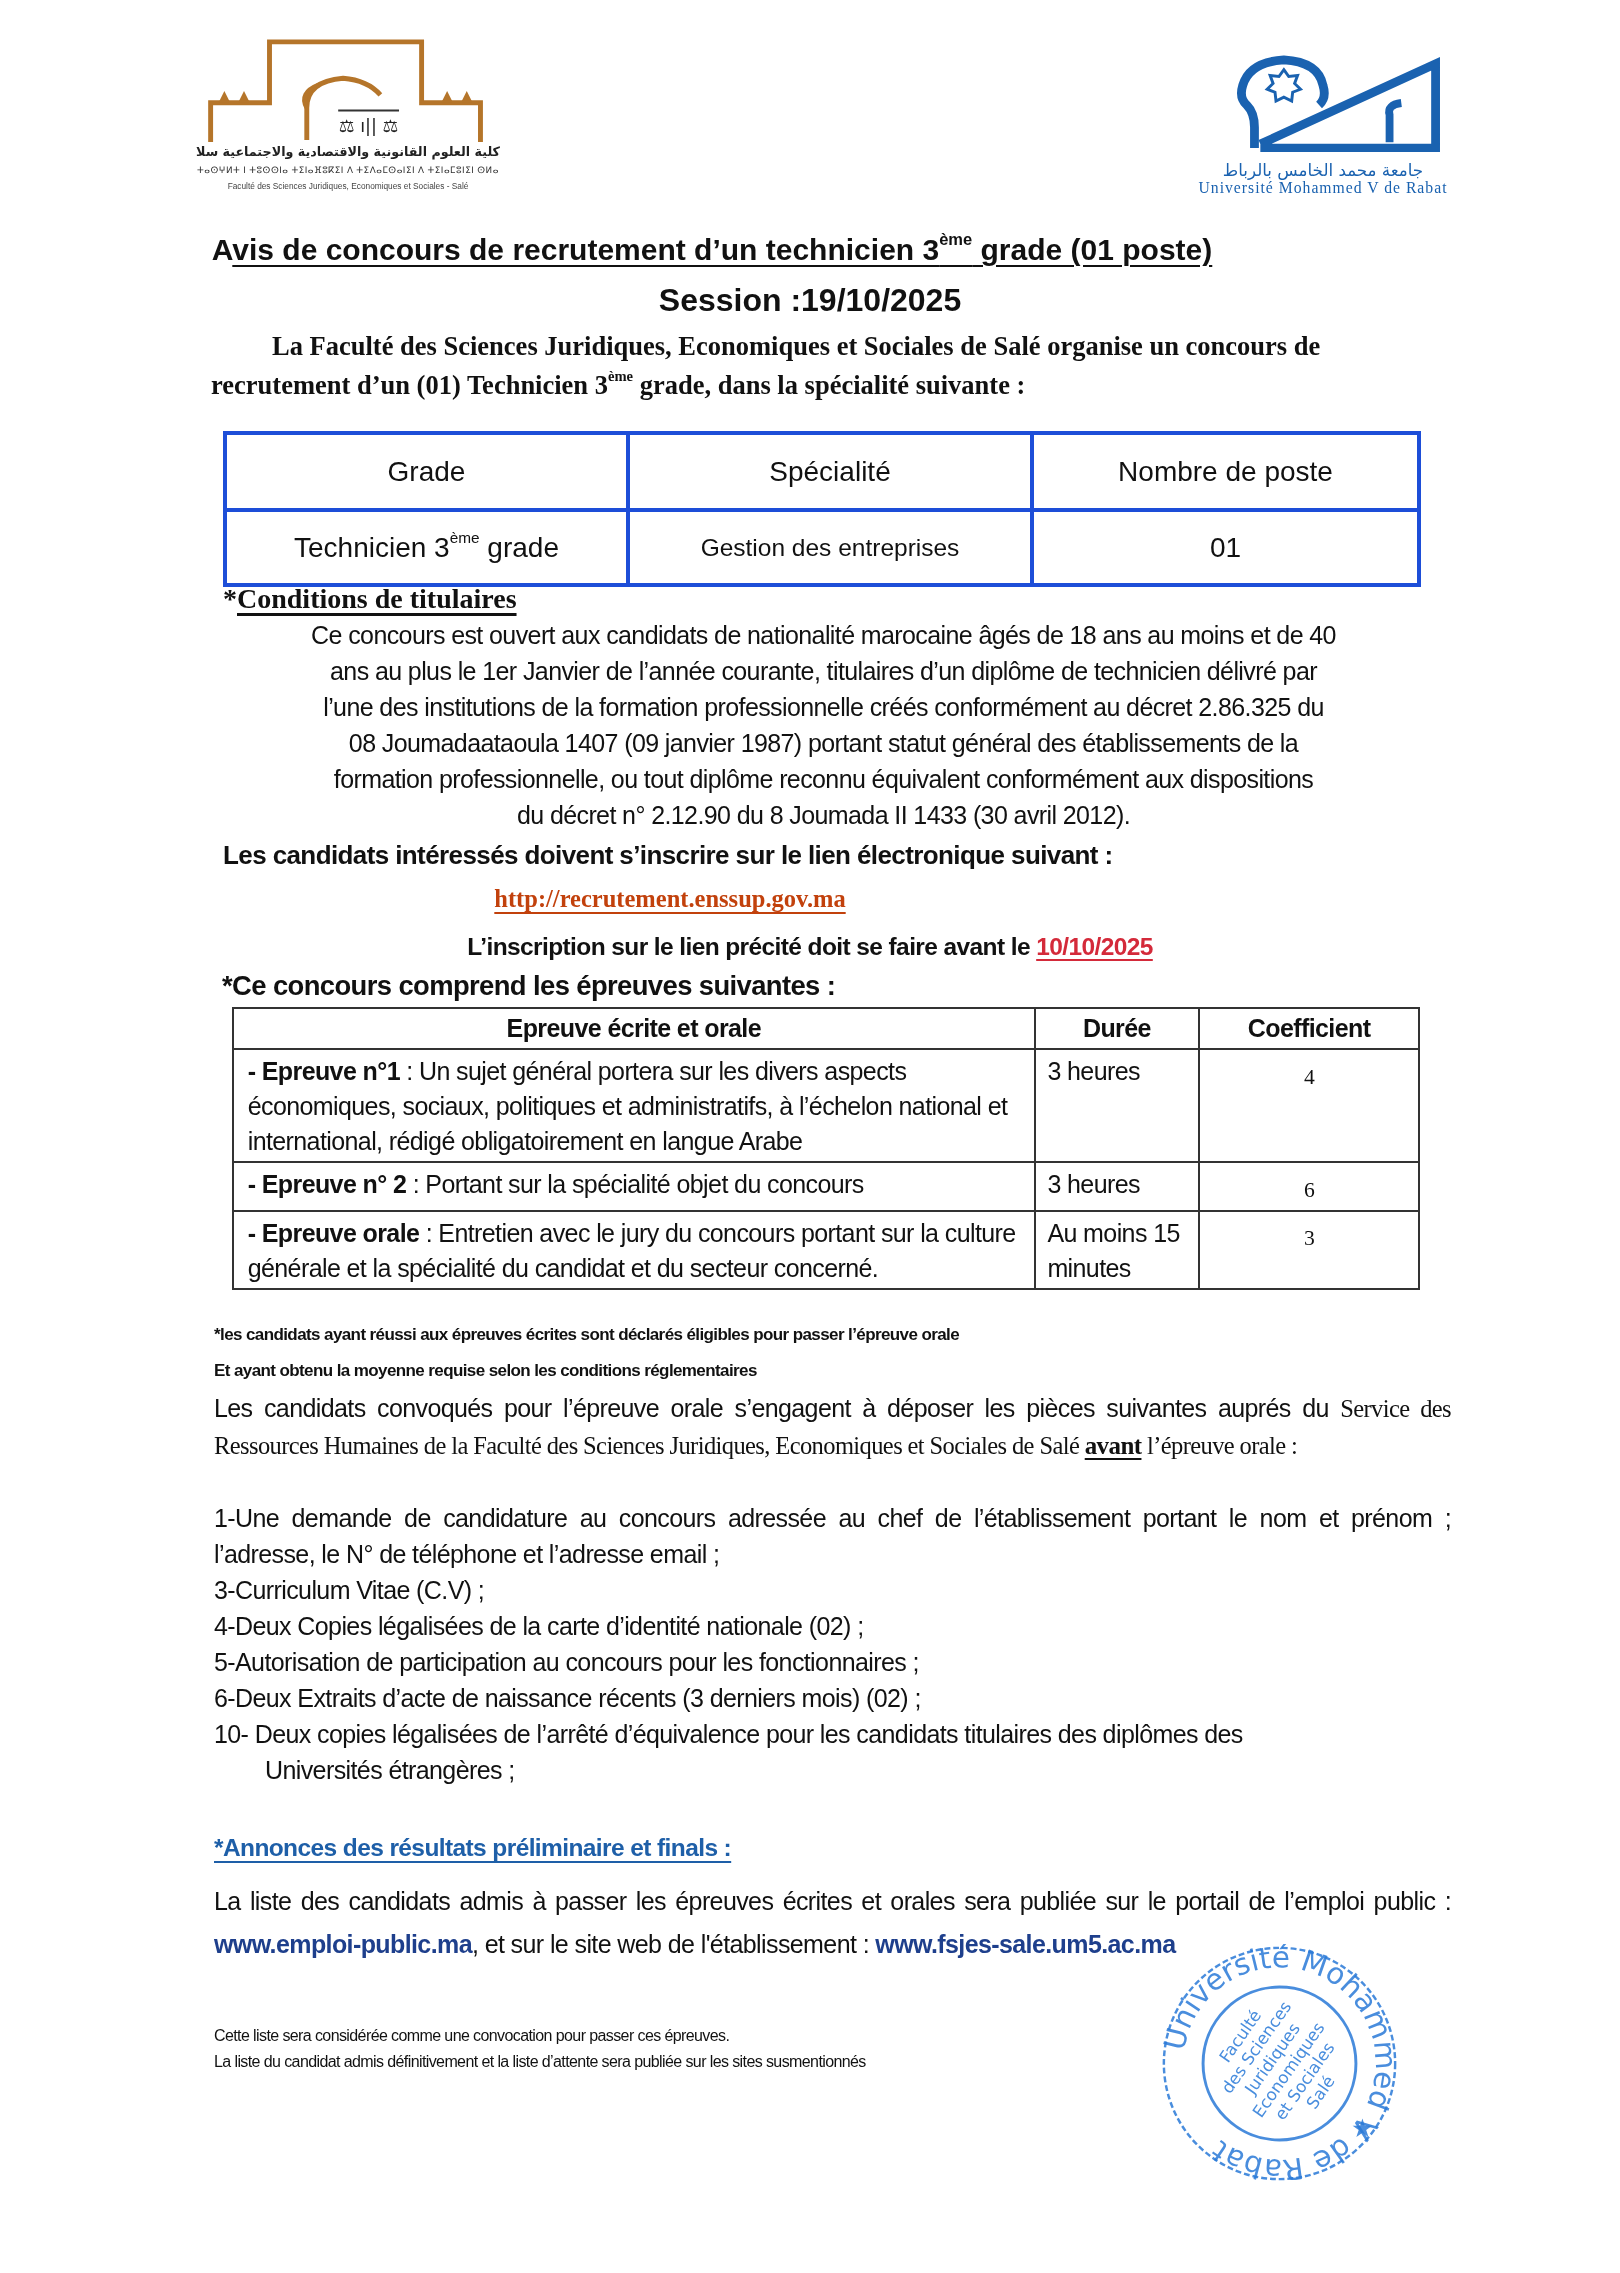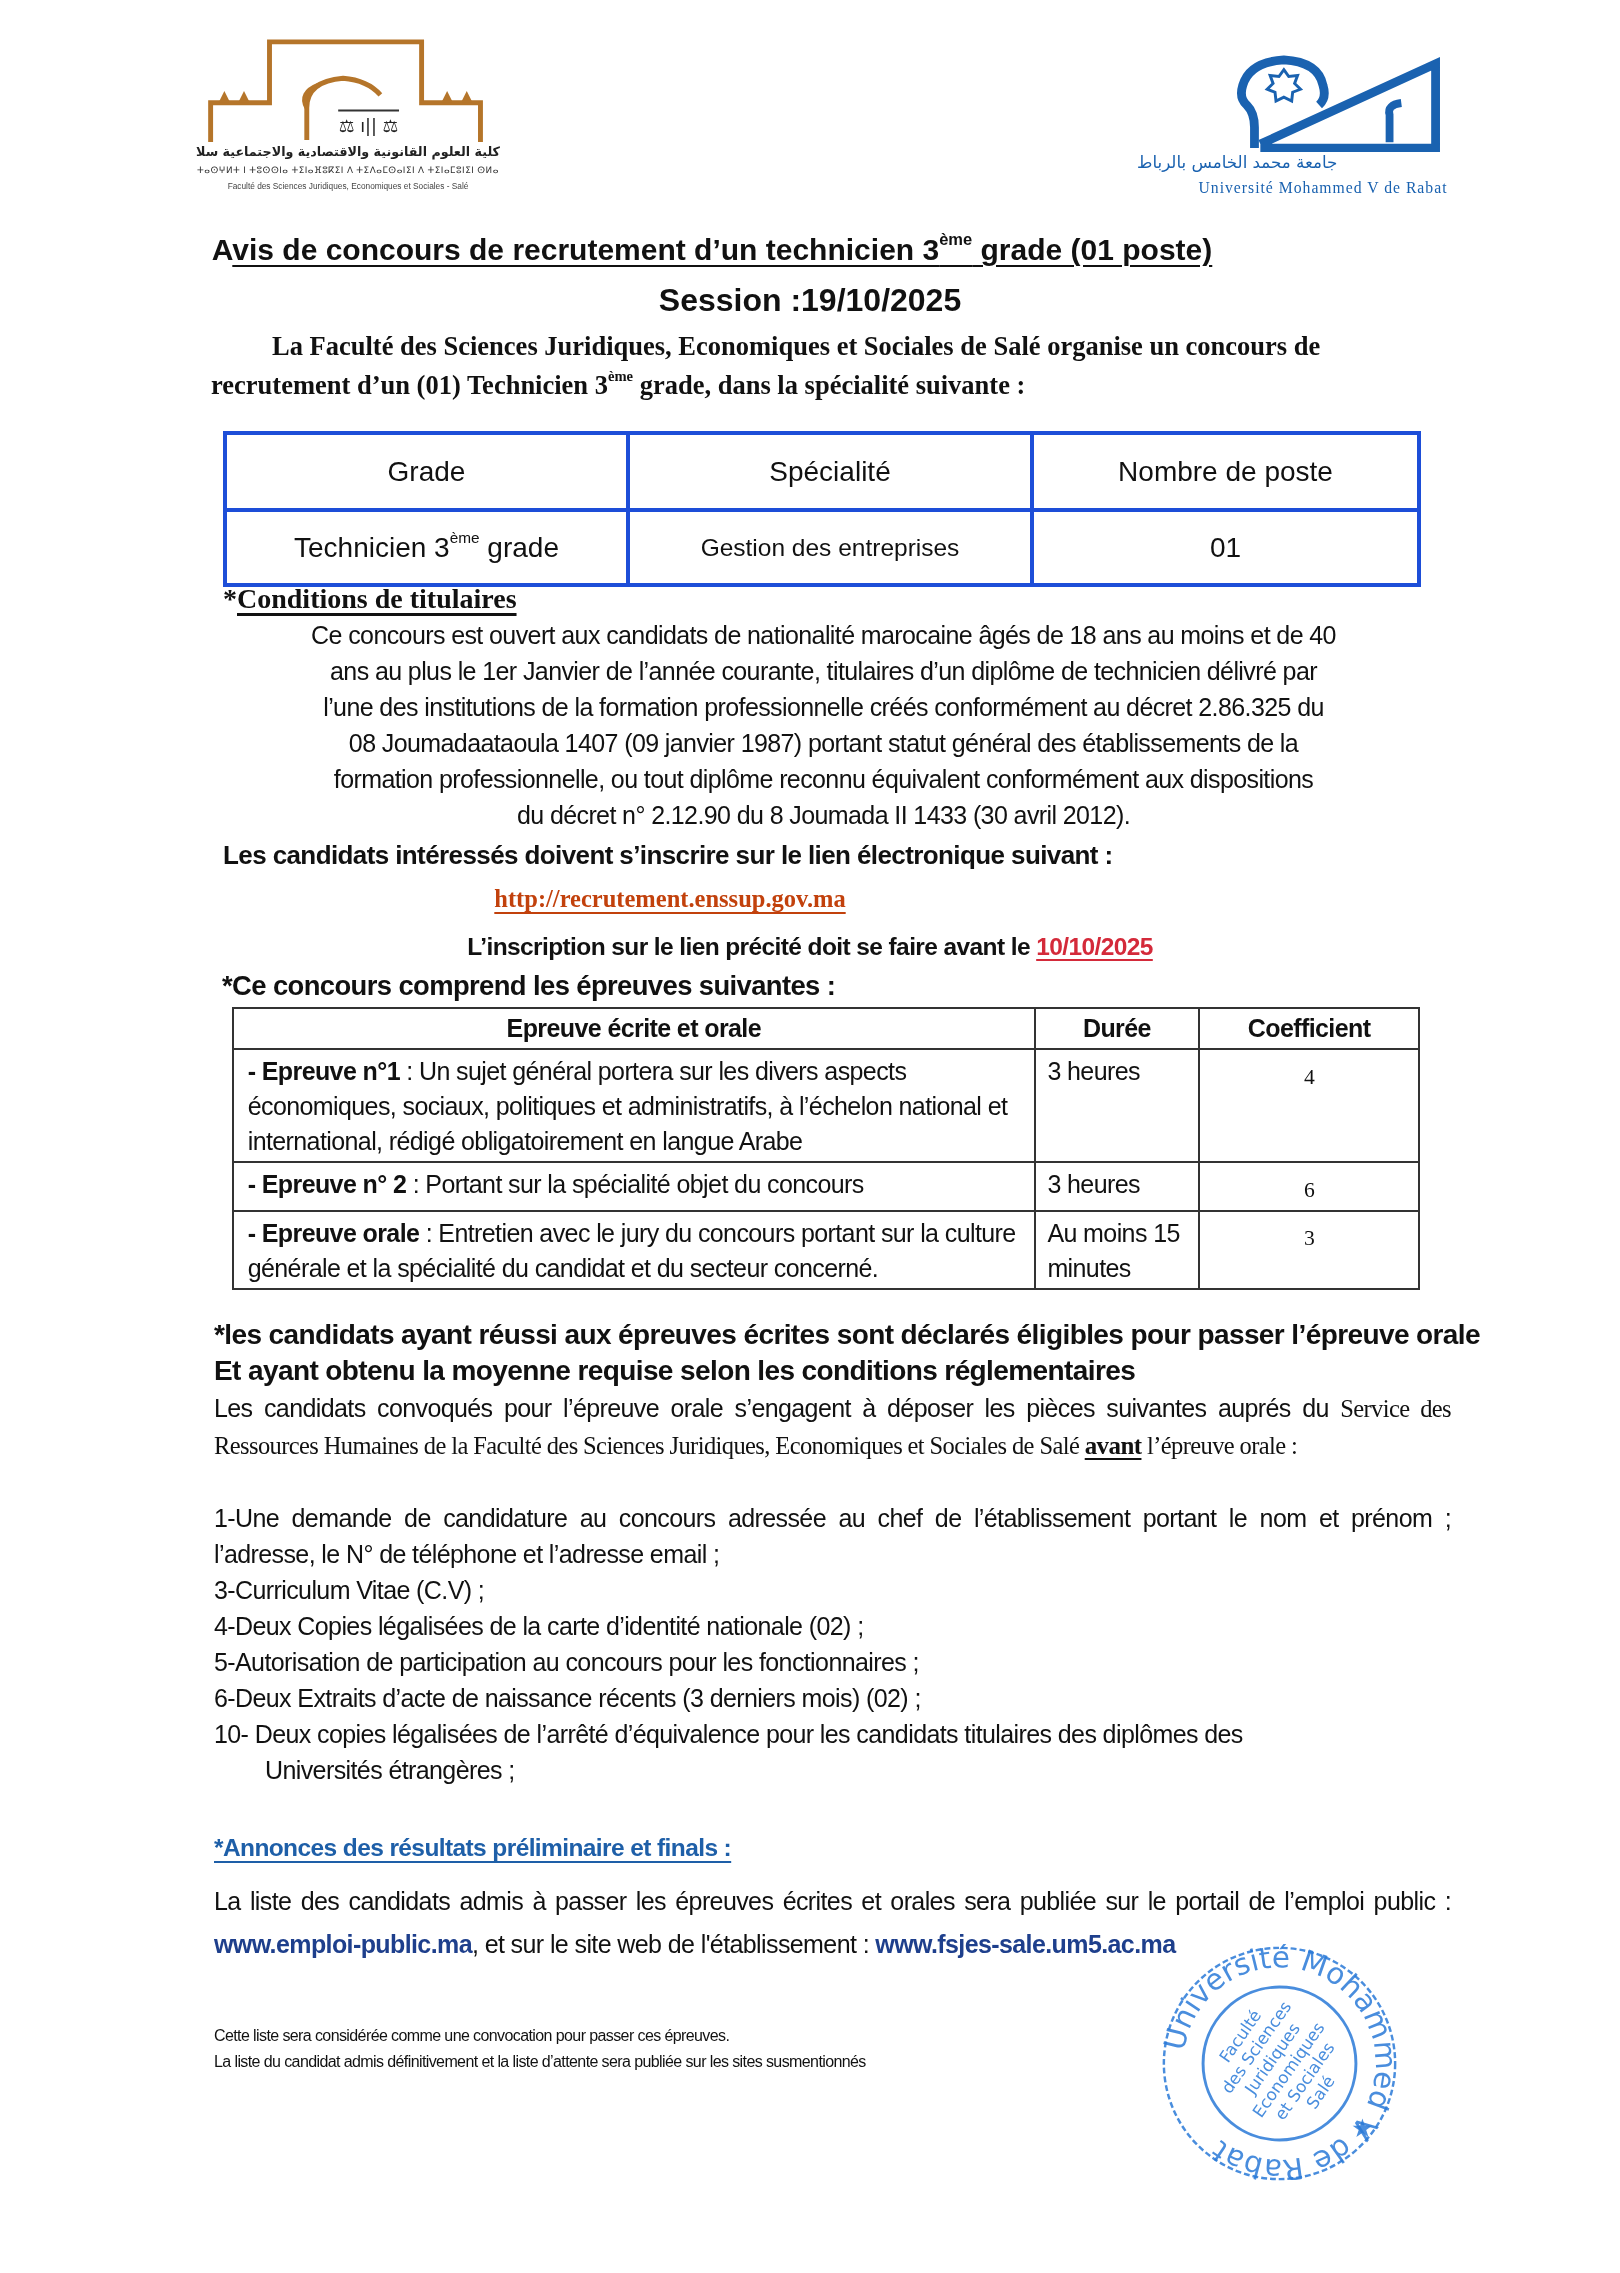--- a/index.html
+++ b/index.html
@@ -8,21 +8,21 @@
   .center { text-align: center; }
   .narrow { letter-spacing: -0.6px; }
 
   
   .logo-left { left: 191px; top: 34px; width: 314px; height: 167px; }
   .logo-left .ar { position:absolute; left:0; top:110px; width:314px; text-align:center; font-size:12.7px; font-family:"DejaVu Sans", sans-serif; color:#222; font-weight:bold; }
   .logo-left .tf { position:absolute; left:0; top:131px; width:314px; text-align:center; font-size:8.8px; color:#333; letter-spacing:0.5px; }
   .logo-left .fr { position:absolute; left:0; top:147px; width:314px; text-align:center; font-size:8.3px; color:#444; }
 
   .logo-right { left: 1137px; top: 54px; width: 372px; height: 157px; }
-  .logo-right .ar { position:absolute; left:0; top:98px; width:372px; font-size:16.7px; color:#1a62b0; font-family:"DejaVu Sans", sans-serif; }
+  .logo-right .ar { position:absolute; left:0; top:106px; width:372px; text-align:center; font-size:16.7px; color:#1a62b0; font-family:"DejaVu Sans", sans-serif; }
   .logo-right .fr { position:absolute; left:0; top:125px; width:372px; text-align:center; font-size:15.7px; color:#1a62b0; font-family:"Liberation Serif", serif; letter-spacing:1px; }
 
   
   .title { left: 12px; width: 1400px; top: 233px; font-size: 30px; font-weight: bold; }
   .title .u { text-decoration: underline; text-decoration-thickness: 2px; text-underline-offset: 4.9px; }
   .session { left: 0; width: 1620px; top: 282px; font-size: 32px; font-weight: bold; }
   .intro { left: 211px; width: 1245px; top: 327px; font-size: 26.5px; font-weight: bold; line-height: 39px; font-family: "Liberation Serif", serif; }
   .intro .l1 { padding-left: 61px; }
   sup { font-size: 0.55em; vertical-align: 0.9em; line-height: 0; }
 
@@ -45,21 +45,21 @@
   .deadline .date { color: #d42a3a; text-decoration: underline; text-decoration-thickness: 2px; text-underline-offset: 3.9px; }
   .epr-h { left: 222px; top: 970px; font-size: 27.4px; font-weight: bold; }
 
   
   .t2 { left: 232px; top: 1007px; width: 1188px; }
   .t2 td, .t2 th { border: 2px solid #333; font-size: 25px; vertical-align: top; padding: 3.9px 13.7px 2px 13.7px; line-height: 35px; }
   .t2 th { text-align: center; font-weight: bold; padding: 2px 7.8px; vertical-align: middle; }
   .t2 td.dur { padding-left: 11.8px; }
   .t2 td.coef { text-align: center; font-family: "Liberation Serif", serif; font-size: 21.6px; padding-top: 9.8px; }
 
-  .note1 { left: 214px; top: 1317px; font-size: 28px; font-weight: bold; line-height: 36px; }
+  .note1 { left: 214px; top: 1317px; font-size: 17px; font-weight: bold; line-height: 36px; }
   .pieces { left: 214px; width: 1237px; top: 1390px; font-size: 25px; line-height: 36px; text-align: justify; }
   .pieces .serif-part { font-family: "Liberation Serif", serif; font-size: 24.5px; }
   .pieces .avant { font-weight: bold; text-decoration: underline; text-decoration-thickness: 2px; text-underline-offset: 3.9px; font-family: "Liberation Serif", serif; }
   .list { left: 214px; width: 1237px; top: 1500px; font-size: 25px; line-height: 36px; }
   .list .li { white-space: nowrap; }
   .list .indent { padding-left: 51px; }
 
   .ann-h { left: 214px; top: 1834px; font-size: 24.5px; font-weight: bold; color: #1e5fa8; }
   .ann-h span { text-decoration: underline; text-decoration-thickness: 2px; text-underline-offset: 4.9px; }
   .ann-body { left: 214px; width: 1237px; top: 1880px; font-size: 25px; line-height: 43px; text-align: justify; }

